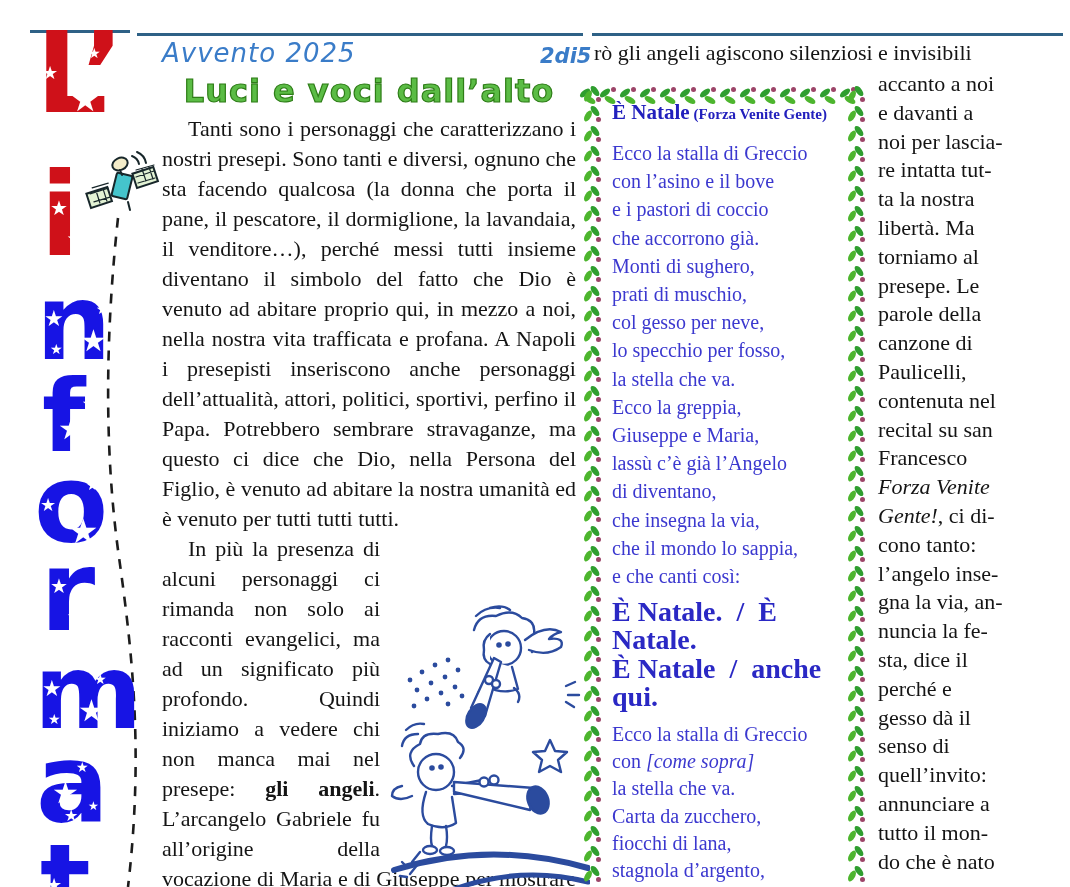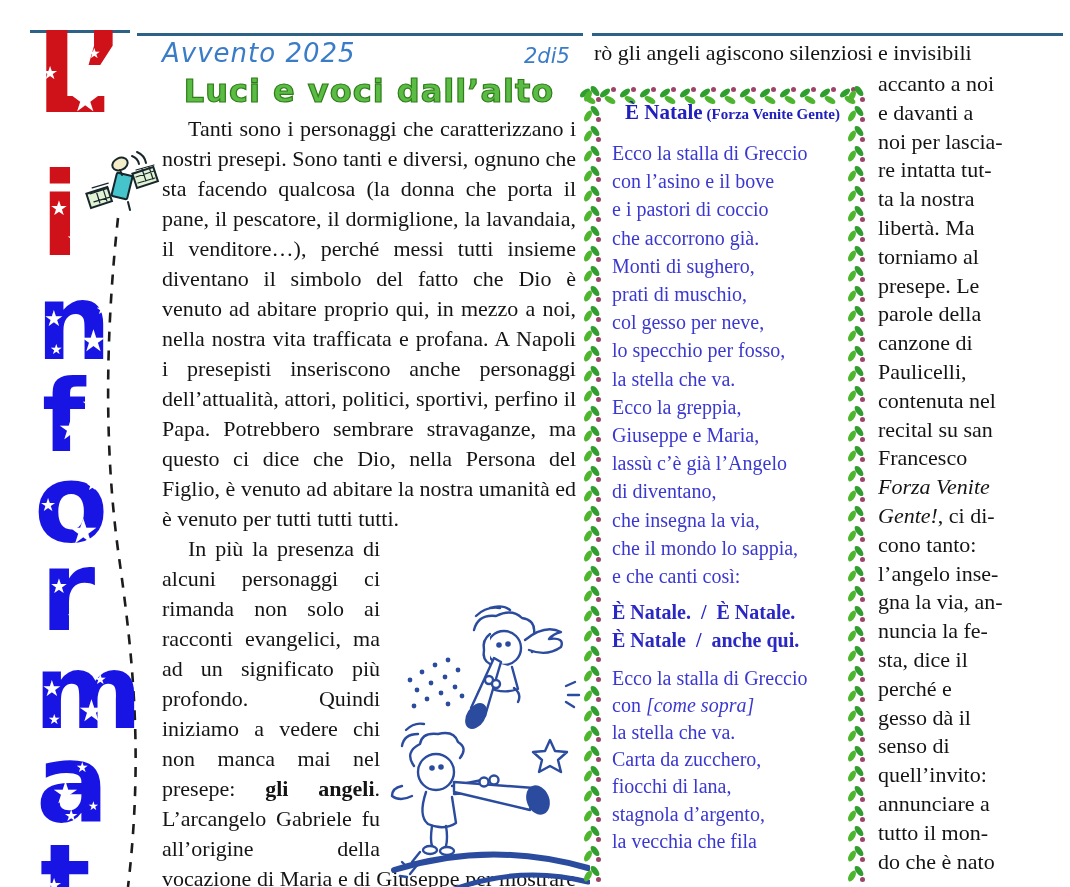--- a/index.html
+++ b/index.html
@@ -23,22 +23,22 @@
   .letter:nth-child(4){left:42px;top:378px;font-size:100px;}
   .letter:nth-child(5){left:34px;top:462px;font-size:108px;}
   .letter:nth-child(6){left:40px;top:548px;font-size:112px;}
   .letter:nth-child(7){left:34px;top:652px;font-size:104px;}
   .letter:nth-child(8){left:36px;top:742px;font-size:108px;}
   .letter:nth-child(9){left:40px;top:842px;font-size:106px;}
 
   
   .section-label{position:absolute;left:162px;top:38px;font-family:"DejaVu Sans",sans-serif;
       font-style:italic;font-size:26px;color:#3a7cc8;letter-spacing:1px;}
-  .page-indicator{position:absolute;left:524px;top:44px;font-family:"DejaVu Sans",sans-serif;
-      font-style:italic;font-size:21px;color:#3a7cc8;}
+  .page-indicator{position:absolute;left:540px;top:44px;font-family:"DejaVu Sans",sans-serif;
+      font-style:italic;font-size:21px;color:#3a7cc8;font-weight:bold;}
   .article-title{position:absolute;left:162px;top:72px;width:414px;margin:0;text-align:center;
       font-family:"DejaVu Sans",sans-serif;font-weight:bold;font-size:32px;color:#5bbc45;
       -webkit-text-stroke:1.2px #2e7d17;letter-spacing:1px;}
 
   
   .main-col{position:absolute;left:162px;top:114px;width:414px;font-size:22px;line-height:30px;
       text-align:justify;}
   .main-col p{margin:0;text-indent:26px;}
   .angel-float{float:right;width:186px;height:246px;margin:72px 0 0 10px;position:relative;}
   .angel-float svg{position:absolute;left:0;top:-6px;}
@@ -49,27 +49,27 @@
   .garland.left{left:604px;top:84px;width:804px;transform:rotate(90deg);transform-origin:0 0;}
   .garland.right{left:868px;top:84px;width:804px;transform:rotate(90deg);transform-origin:0 0;}
   .sprig{position:relative;flex:0 0 auto;width:20px;height:26px;}
   .sprig::before{content:"";position:absolute;left:1px;top:6px;width:12px;height:6px;
       background:#2f9e2f;border-radius:60%;transform:rotate(-38deg);}
   .sprig::after{content:"";position:absolute;left:6px;top:13px;width:12px;height:6px;
       background:#4db52e;border-radius:60%;transform:rotate(30deg);}
   .berry{position:absolute;left:13px;top:3px;width:5px;height:5px;border-radius:50%;
       background:#9c4468;box-shadow:-4px 10px 0 -1px #8d3d5d;}
   .song{position:absolute;left:612px;top:96px;width:228px;color:#3b38cf;}
-  .song-title-row{margin:4px 0 14px 13px;color:#2220bd;white-space:nowrap;}
+  .song-title-row{margin:4px 0 14px 0;color:#2220bd;white-space:nowrap;}
   .song-title{font-weight:bold;font-size:21px;}
   .song-sub{font-weight:bold;font-size:15px;}
   .song .tline{line-height:28.2px;font-size:20px;white-space:pre-wrap;}
   .song .stanza2 .tline{line-height:27.2px;}
   .song .refrain{margin:8px 0 10px 0;color:#2a28c4;}
-  .song .refrain .tline{font-size:20px;}
+  .song .refrain .tline{font-size:28px;}
 
   
   .overflow-line{position:absolute;left:594px;top:40px;width:470px;font-size:22px;}
   .right-col{position:absolute;left:878px;top:70px;width:192px;font-size:22px;}
   .right-col .tline{line-height:28.8px;white-space:pre-wrap;}
 
   svg.overlay{position:absolute;left:0;top:0;pointer-events:none;}
 </style>
 </head>
 <body>

